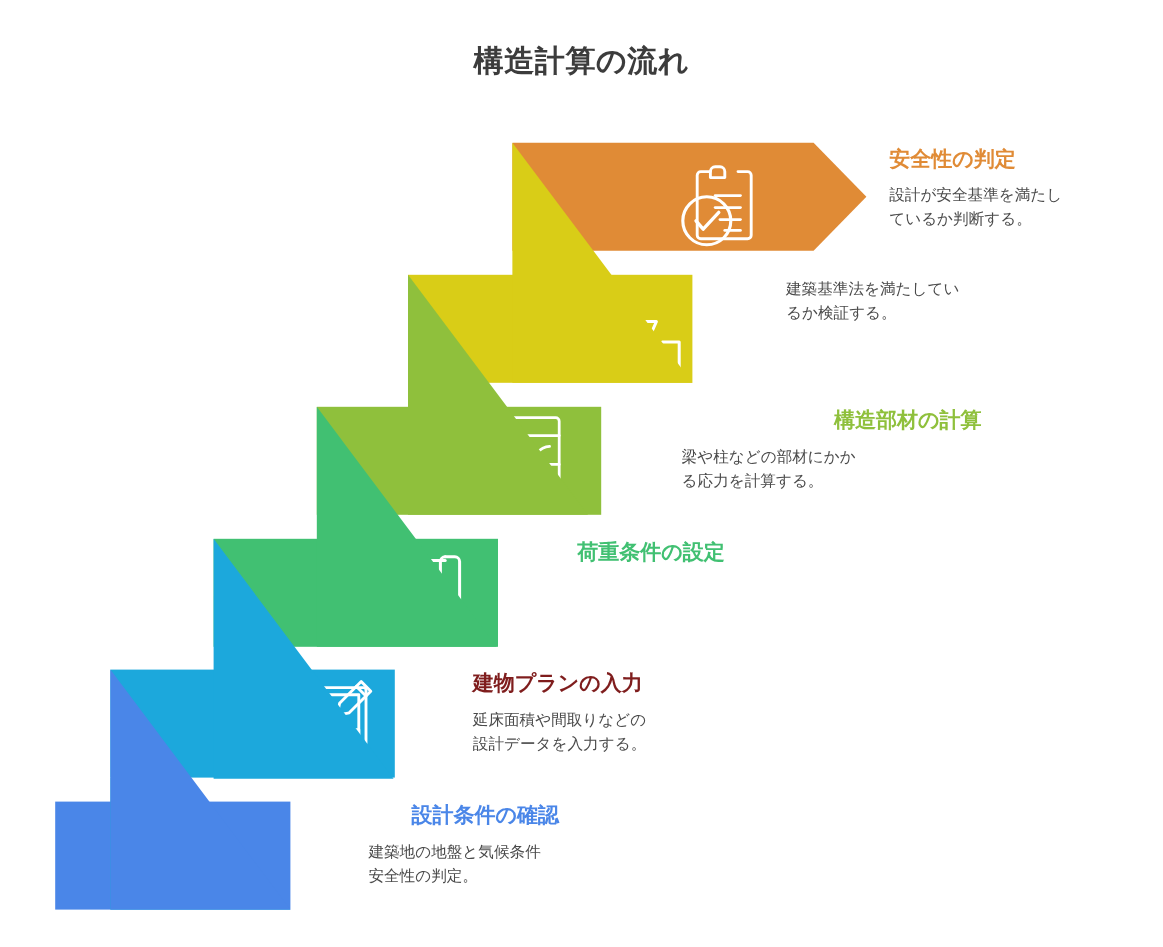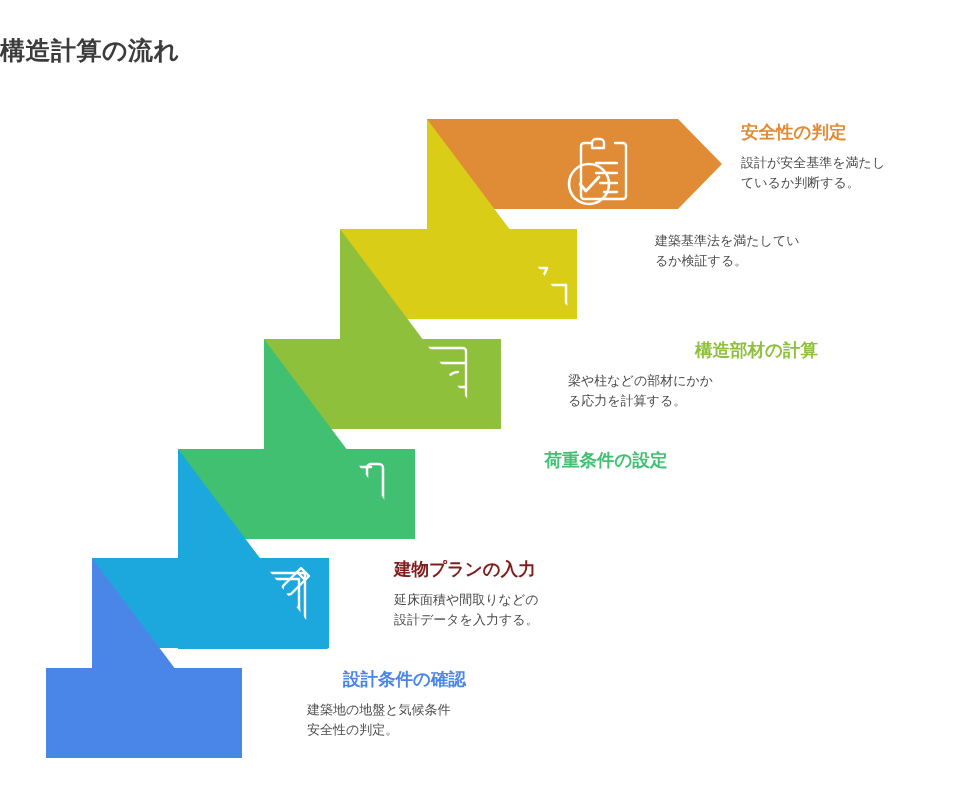--- a/index.html
+++ b/index.html
@@ -20,20 +20,21 @@
     position: absolute;
     inset: 0;
   }
 
   
   .page-title {
     position: absolute;
     top: 34px;
     left: 0;
     width: 969px;
+    text-align: center;
     font-size: 25px;
     font-weight: bold;
     color: #3c3c3c;
     letter-spacing: 0.5px;
   }
 
   
   .stair {
     position: absolute;
     left: 0;
@@ -64,21 +65,21 @@
   .step-desc {
     font-size: 13px;
     line-height: 1.52;
     color: #4a4a4a;
     margin: 0;
   }
 
   
   .t-step1 { left: 307px; top: 669px; }
   .t-step2 { left: 394px; top: 559px; }
-  .t-step3 { left: 481px; top: 450px; text-align: center; }
+  .t-step3 { left: 481px; top: 450px; }
   .t-step4 { left: 568px; top: 340px; }
   .t-step5 { left: 655px; top: 231px; }
   .t-step6 { left: 741px; top: 122px; }
 </style>
 </head>
 <body style="background: rgb(255, 255, 255);">
 
 <div id="infographic">
 
   <div class="page-title">構造計算の流れ</div>

